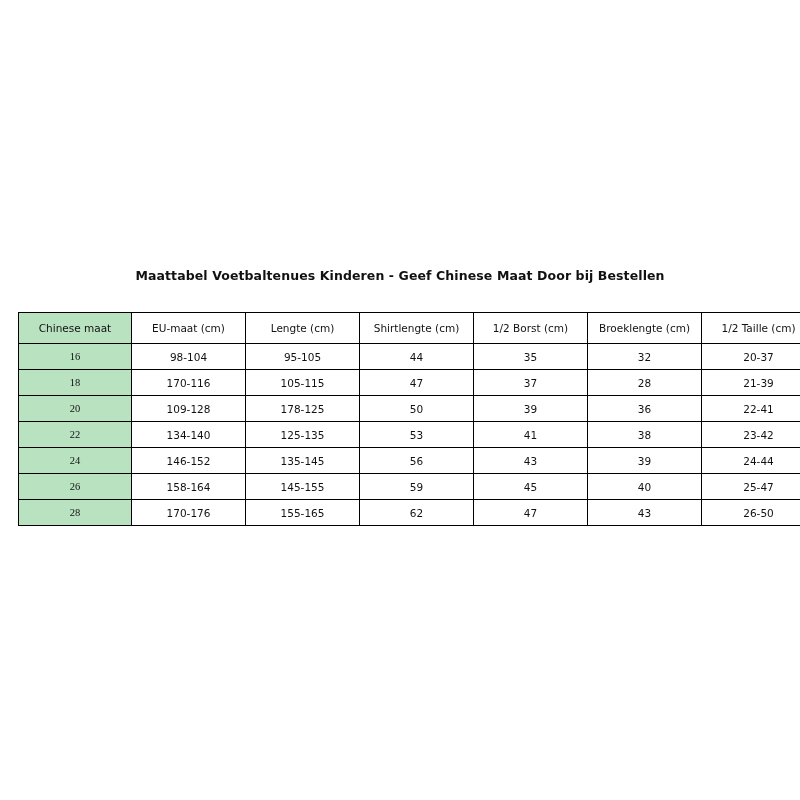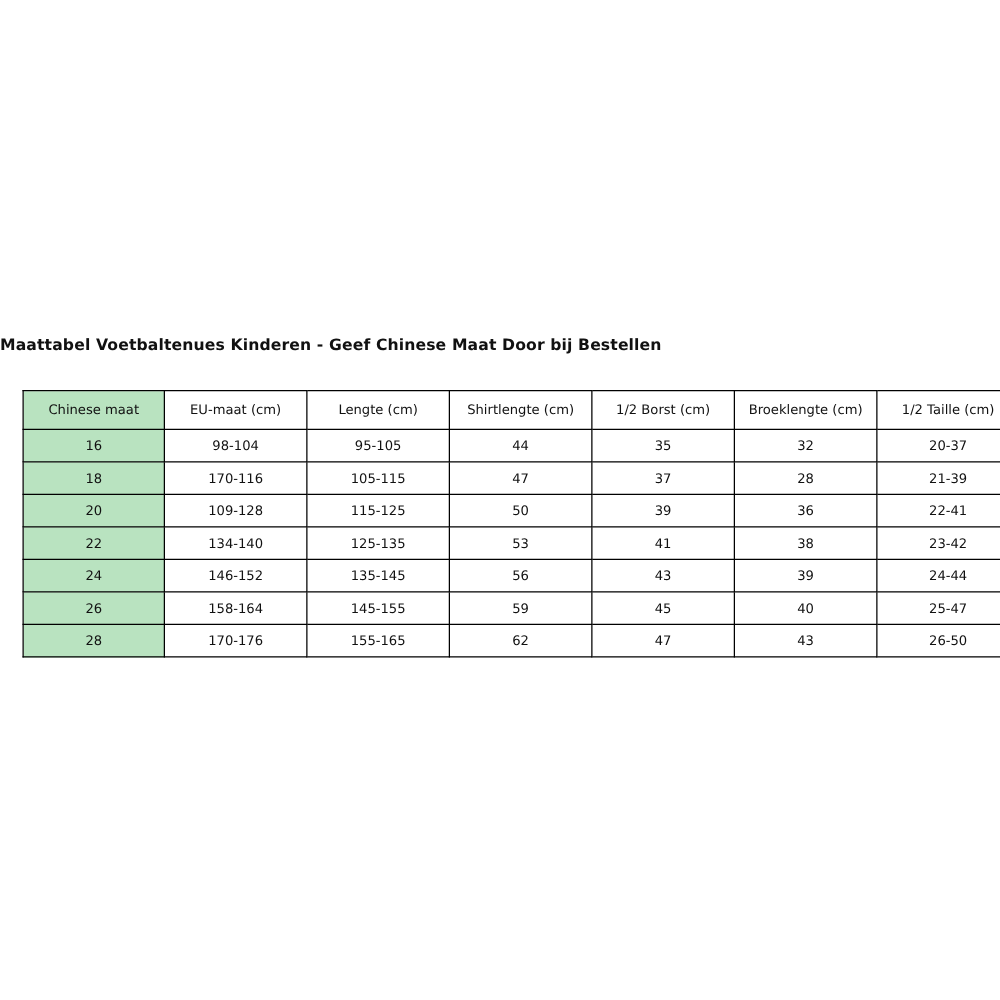--- a/index.html
+++ b/index.html
@@ -20,20 +20,21 @@
     left: 0;
     top: 0;
     width: 800px;
     height: 800px;
   }
   .title {
     position: absolute;
     left: 0;
     top: 268px;
     width: 800px;
+    text-align: center;
     font-size: 12.5px;
     font-weight: bold;
     color: #111111;
     letter-spacing: 0.1px;
   }
   .table-wrap {
     position: absolute;
     left: 18px;
     top: 312px;
     width: 764px;
@@ -59,20 +60,21 @@
   }
   .col-first {
     background: #b9e3c0;
   }
   th.col-first {
     color: #2f6b3d;
     margin-left: 12px;
   }
   td.col-first {
     color: #111111;
+    font-family: Liberation Serif, serif;
   }
   .w-first { width: 108px; }
   .w-rest  { width: 109px; }
 </style>
 </head>
 <body>
 
 <div class="page">
 
   <div class="title">Maattabel Voetbaltenues Kinderen - Geef Chinese Maat Door bij Bestellen</div>
@@ -105,21 +107,21 @@
           <td>170-116</td>
           <td>105-115</td>
           <td>47</td>
           <td>37</td>
           <td>28</td>
           <td>21-39</td>
         </tr>
         <tr>
           <td class="col-first">20</td>
           <td>109-128</td>
-          <td>115-125</td>
+          <td>178-125</td>
           <td>50</td>
           <td>39</td>
           <td>36</td>
           <td>22-41</td>
         </tr>
         <tr>
           <td class="col-first">22</td>
           <td>134-140</td>
           <td>125-135</td>
           <td>53</td>

